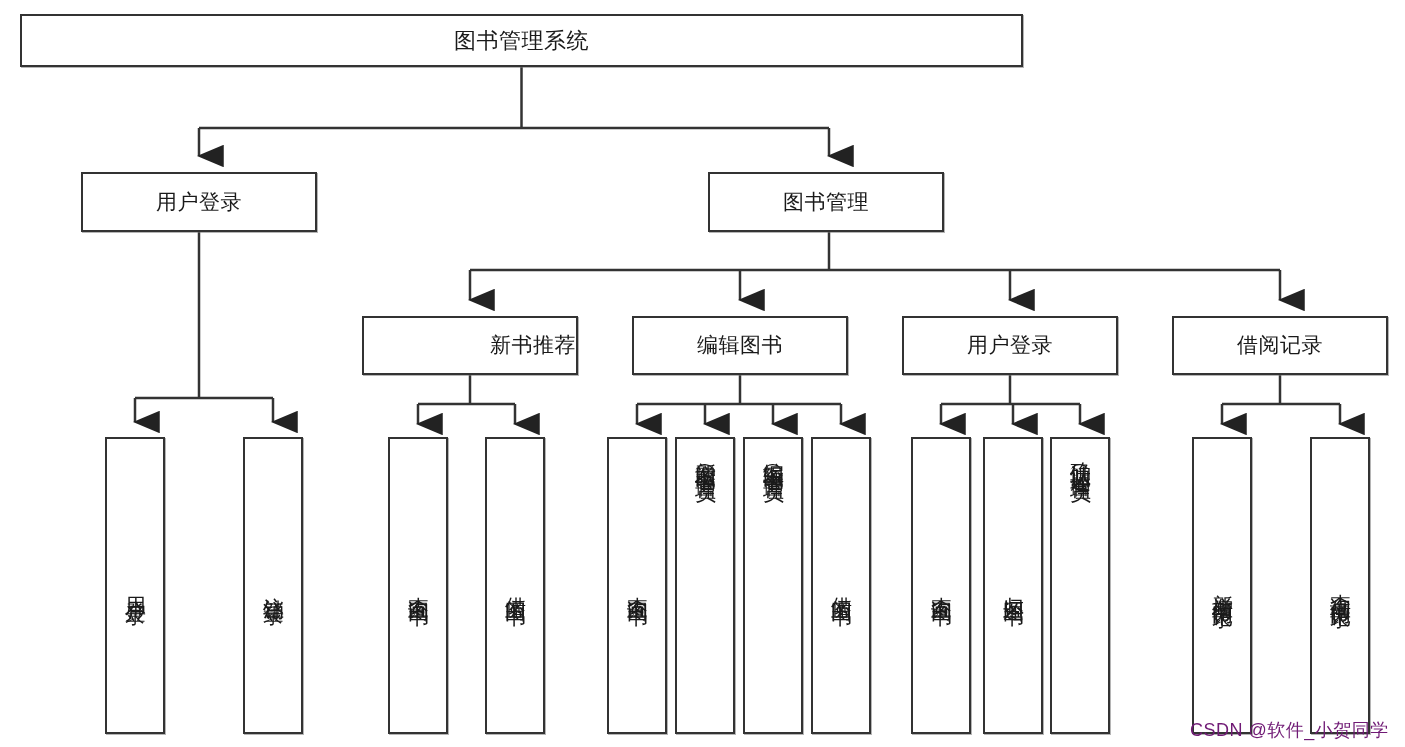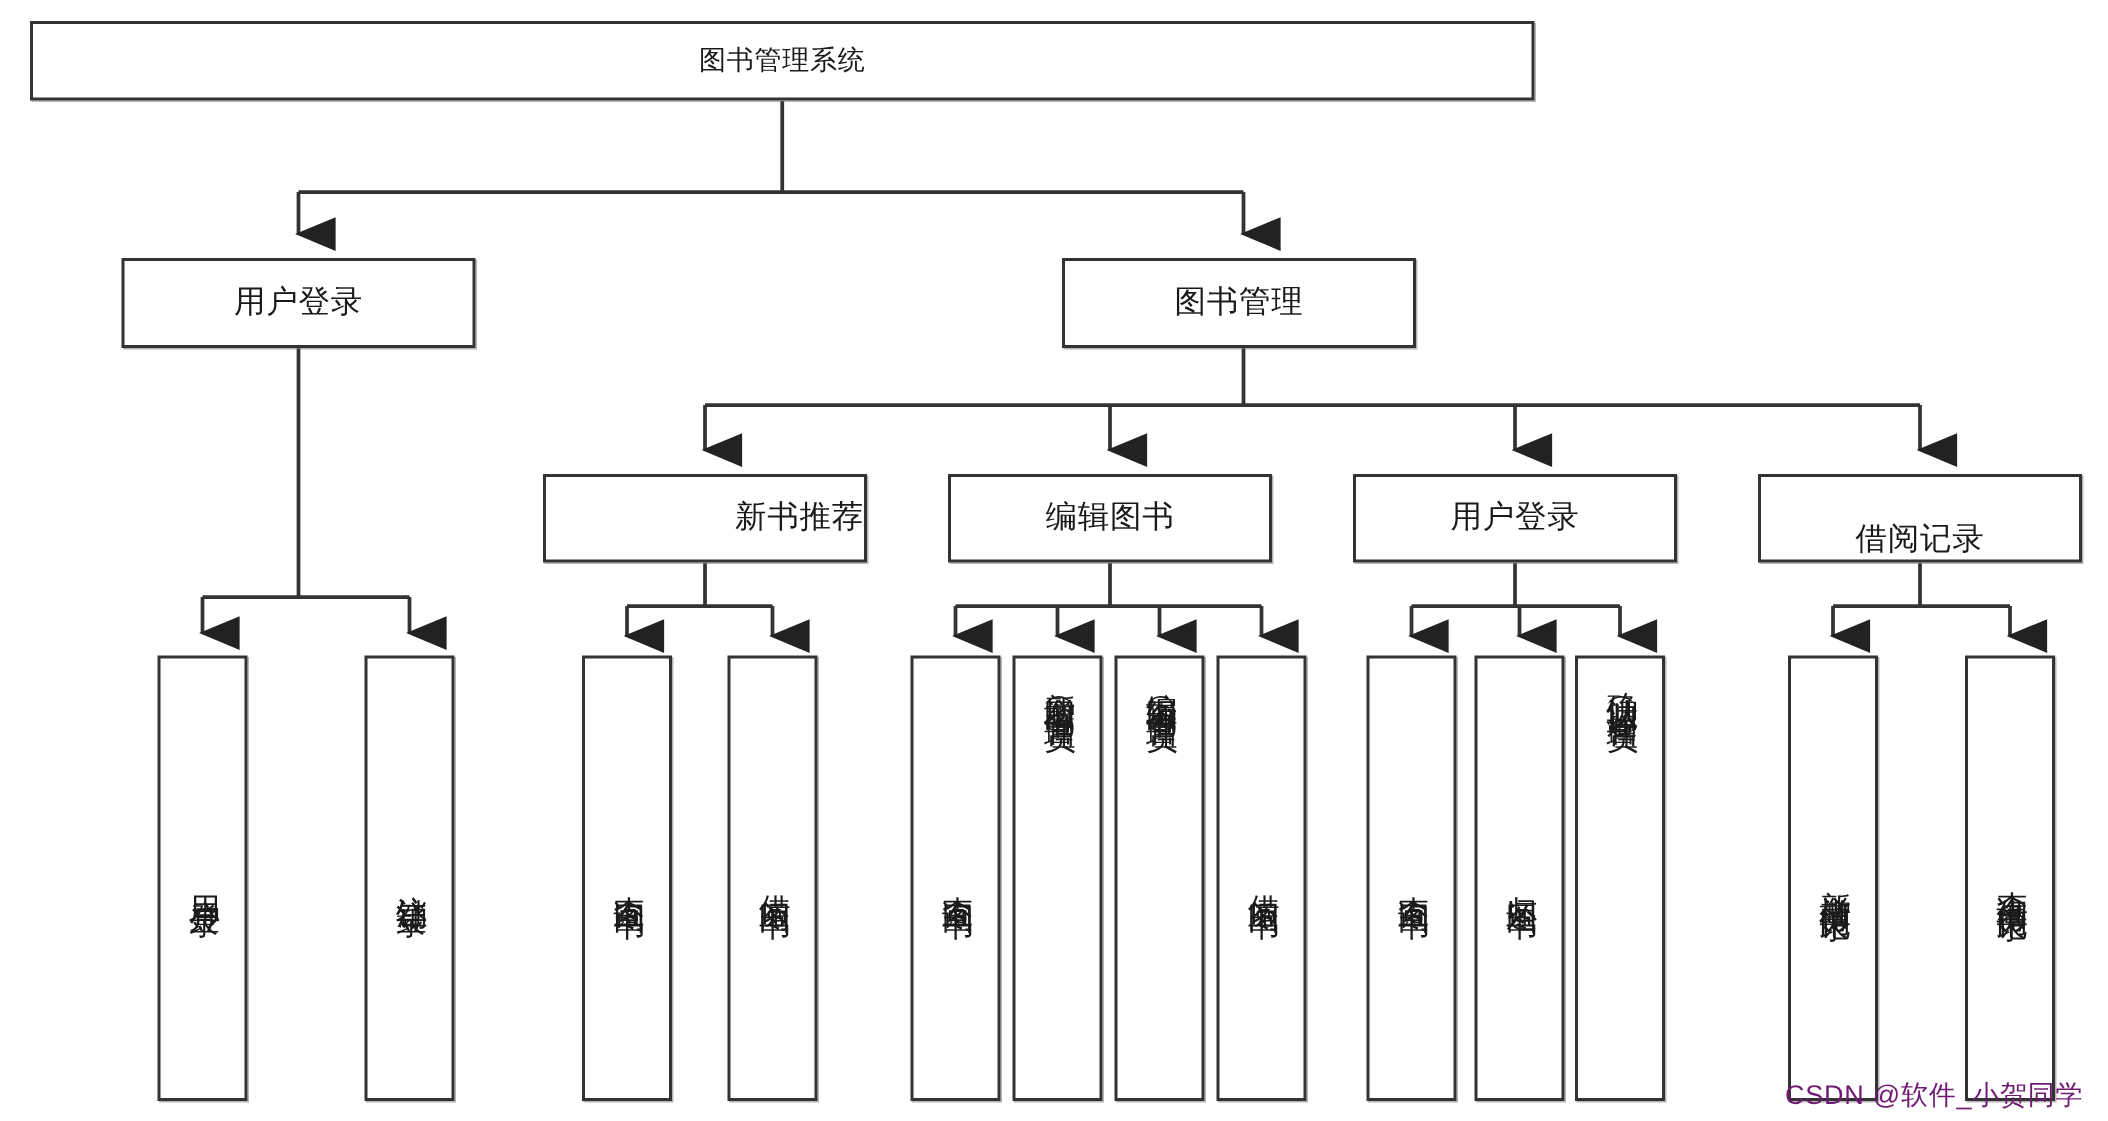--- a/index.html
+++ b/index.html
@@ -41,21 +41,21 @@
     display: block;
     line-height: 1.18;
     letter-spacing: 0.5px;
     white-space: nowrap;
   }
   
   .node.h .label {
     font-size: 21px;
   }
   .node.root .label {
-    font-size: 18px;
+    font-size: 22px;
   }
   
   .node.v {
     align-items: center;
     justify-content: center;
     padding: 6px 0;
   }
   .node.v.top {
     align-items: flex-start;
   }
@@ -144,21 +144,21 @@
 
   <div class="node h" id="node-l3-0" style="left: 362px; top: 316px; width: 216px; height: 59px; justify-content: flex-end;">
     <span class="label">新书推荐</span>
   </div>
   <div class="node h" id="node-l3-1" style="left: 632px; top: 316px; width: 216px; height: 59px;">
     <span class="label">编辑图书</span>
   </div>
   <div class="node h" id="node-l3-2" style="left: 902px; top: 316px; width: 216px; height: 59px;">
     <span class="label">用户登录</span>
   </div>
-  <div class="node h" id="node-l3-3" style="left: 1172px; top: 316px; width: 216px; height: 59px; align-items: flex-end;">
+  <div class="node h" id="node-l3-3" style="left: 1172px; top: 316px; width: 216px; height: 59px;">
     <span class="label">借阅记录</span>
   </div>
 
   <div class="node v" id="node-leaf-0" style="left: 105px; top: 437px; width: 60px; height: 297px;">
     <span class="label">用户登录</span>
   </div>
   <div class="node v" id="node-leaf-1" style="left: 243px; top: 437px; width: 60px; height: 297px;">
     <span class="label">注销登录</span>
   </div>
   <div class="node v" id="node-leaf-2" style="left: 388px; top: 437px; width: 60px; height: 297px;">

